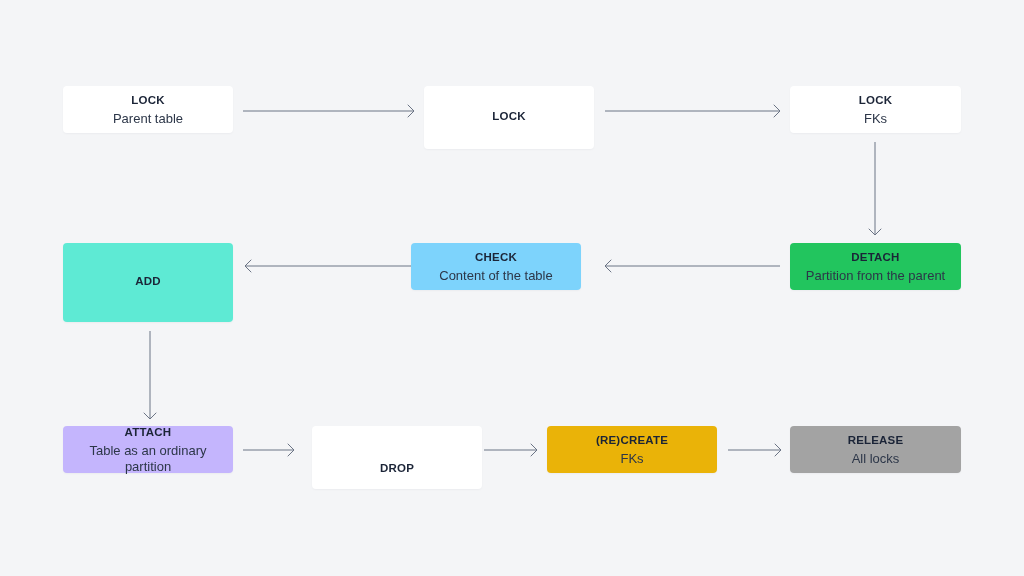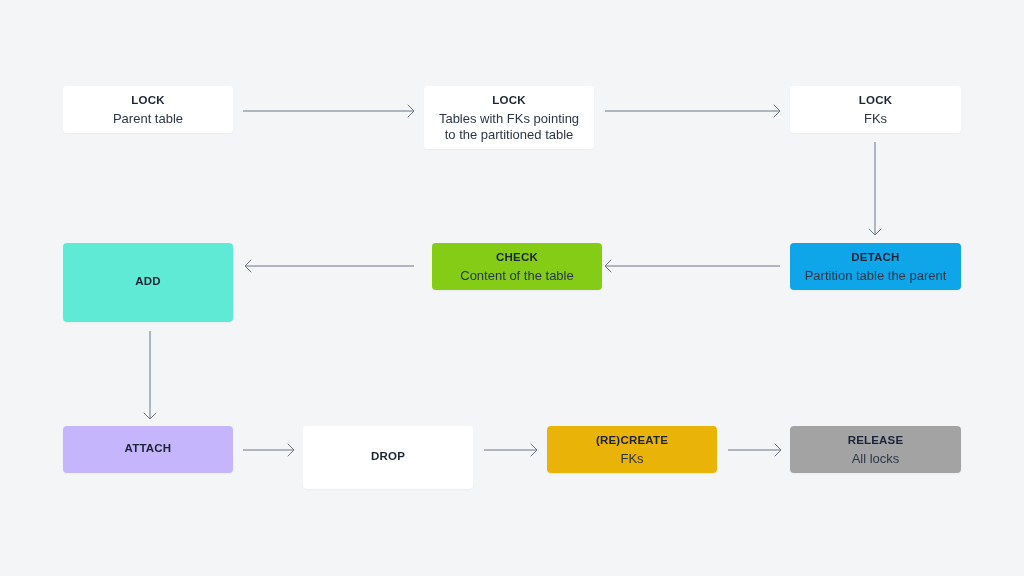--- a/index.html
+++ b/index.html
@@ -97,41 +97,41 @@
         <path d="M 775 444 L 781 450 L 775 456" fill="none" stroke="#6b7485" stroke-width="1" stroke-linecap="round" stroke-linejoin="round"></path>
       </g>
     </svg>
   <div id="node-layer">
       <div class="node" style="left: 63px; top: 86px; width: 170px; height: 47px; background: rgb(255, 255, 255);">
         <div class="title">LOCK</div>
         <div class="subtitle">Parent table</div>
       </div>
       <div class="node" style="left: 424px; top: 86px; width: 170px; height: 63px; background: rgb(255, 255, 255);">
         <div class="title">LOCK</div>
-        <div class="subtitle">Tables with FKs pointing to the partitioned table</div>
       </div>
       <div class="node" style="left: 790px; top: 86px; width: 171px; height: 47px; background: rgb(255, 255, 255);">
         <div class="title">LOCK</div>
         <div class="subtitle">FKs</div>
       </div>
       <div class="node" style="left: 63px; top: 243px; width: 170px; height: 79px; background: #5eead4;">
         <div class="title">ADD</div>
       </div>
-      <div class="node" style="left: 432px; top: 243px; width: 170px; height: 47px; background: #84cc16;">
+      <div class="node" style="left: 411px; top: 243px; width: 170px; height: 47px; background: #7dd3fc;">
         <div class="title">CHECK</div>
         <div class="subtitle">Content of the table</div>
       </div>
-      <div class="node" style="left: 790px; top: 243px; width: 171px; height: 47px; background: #0ea5e9;">
+      <div class="node" style="left: 790px; top: 243px; width: 171px; height: 47px; background: #22c55e;">
         <div class="title">DETACH</div>
-        <div class="subtitle">Partition table the parent</div>
+        <div class="subtitle">Partition from the parent</div>
       </div>
       <div class="node" style="left: 63px; top: 426px; width: 170px; height: 47px; background: #c4b5fd;">
         <div class="title">ATTACH</div>
+        <div class="subtitle">Table as an ordinary partition</div>
       </div>
-      <div class="node" style="left: 303px; top: 426px; width: 170px; height: 63px; background: rgb(255, 255, 255);">
+      <div class="node" style="left: 312px; top: 426px; width: 170px; height: 63px; background: rgb(255, 255, 255); justify-content: flex-end;">
         <div class="title">DROP</div>
       </div>
       <div class="node" style="left: 547px; top: 426px; width: 170px; height: 47px; background: #eab308;">
         <div class="title">(RE)CREATE</div>
         <div class="subtitle">FKs</div>
       </div>
       <div class="node" style="left: 790px; top: 426px; width: 171px; height: 47px; background: #a3a3a3;">
         <div class="title">RELEASE</div>
         <div class="subtitle">All locks</div>
       </div>

